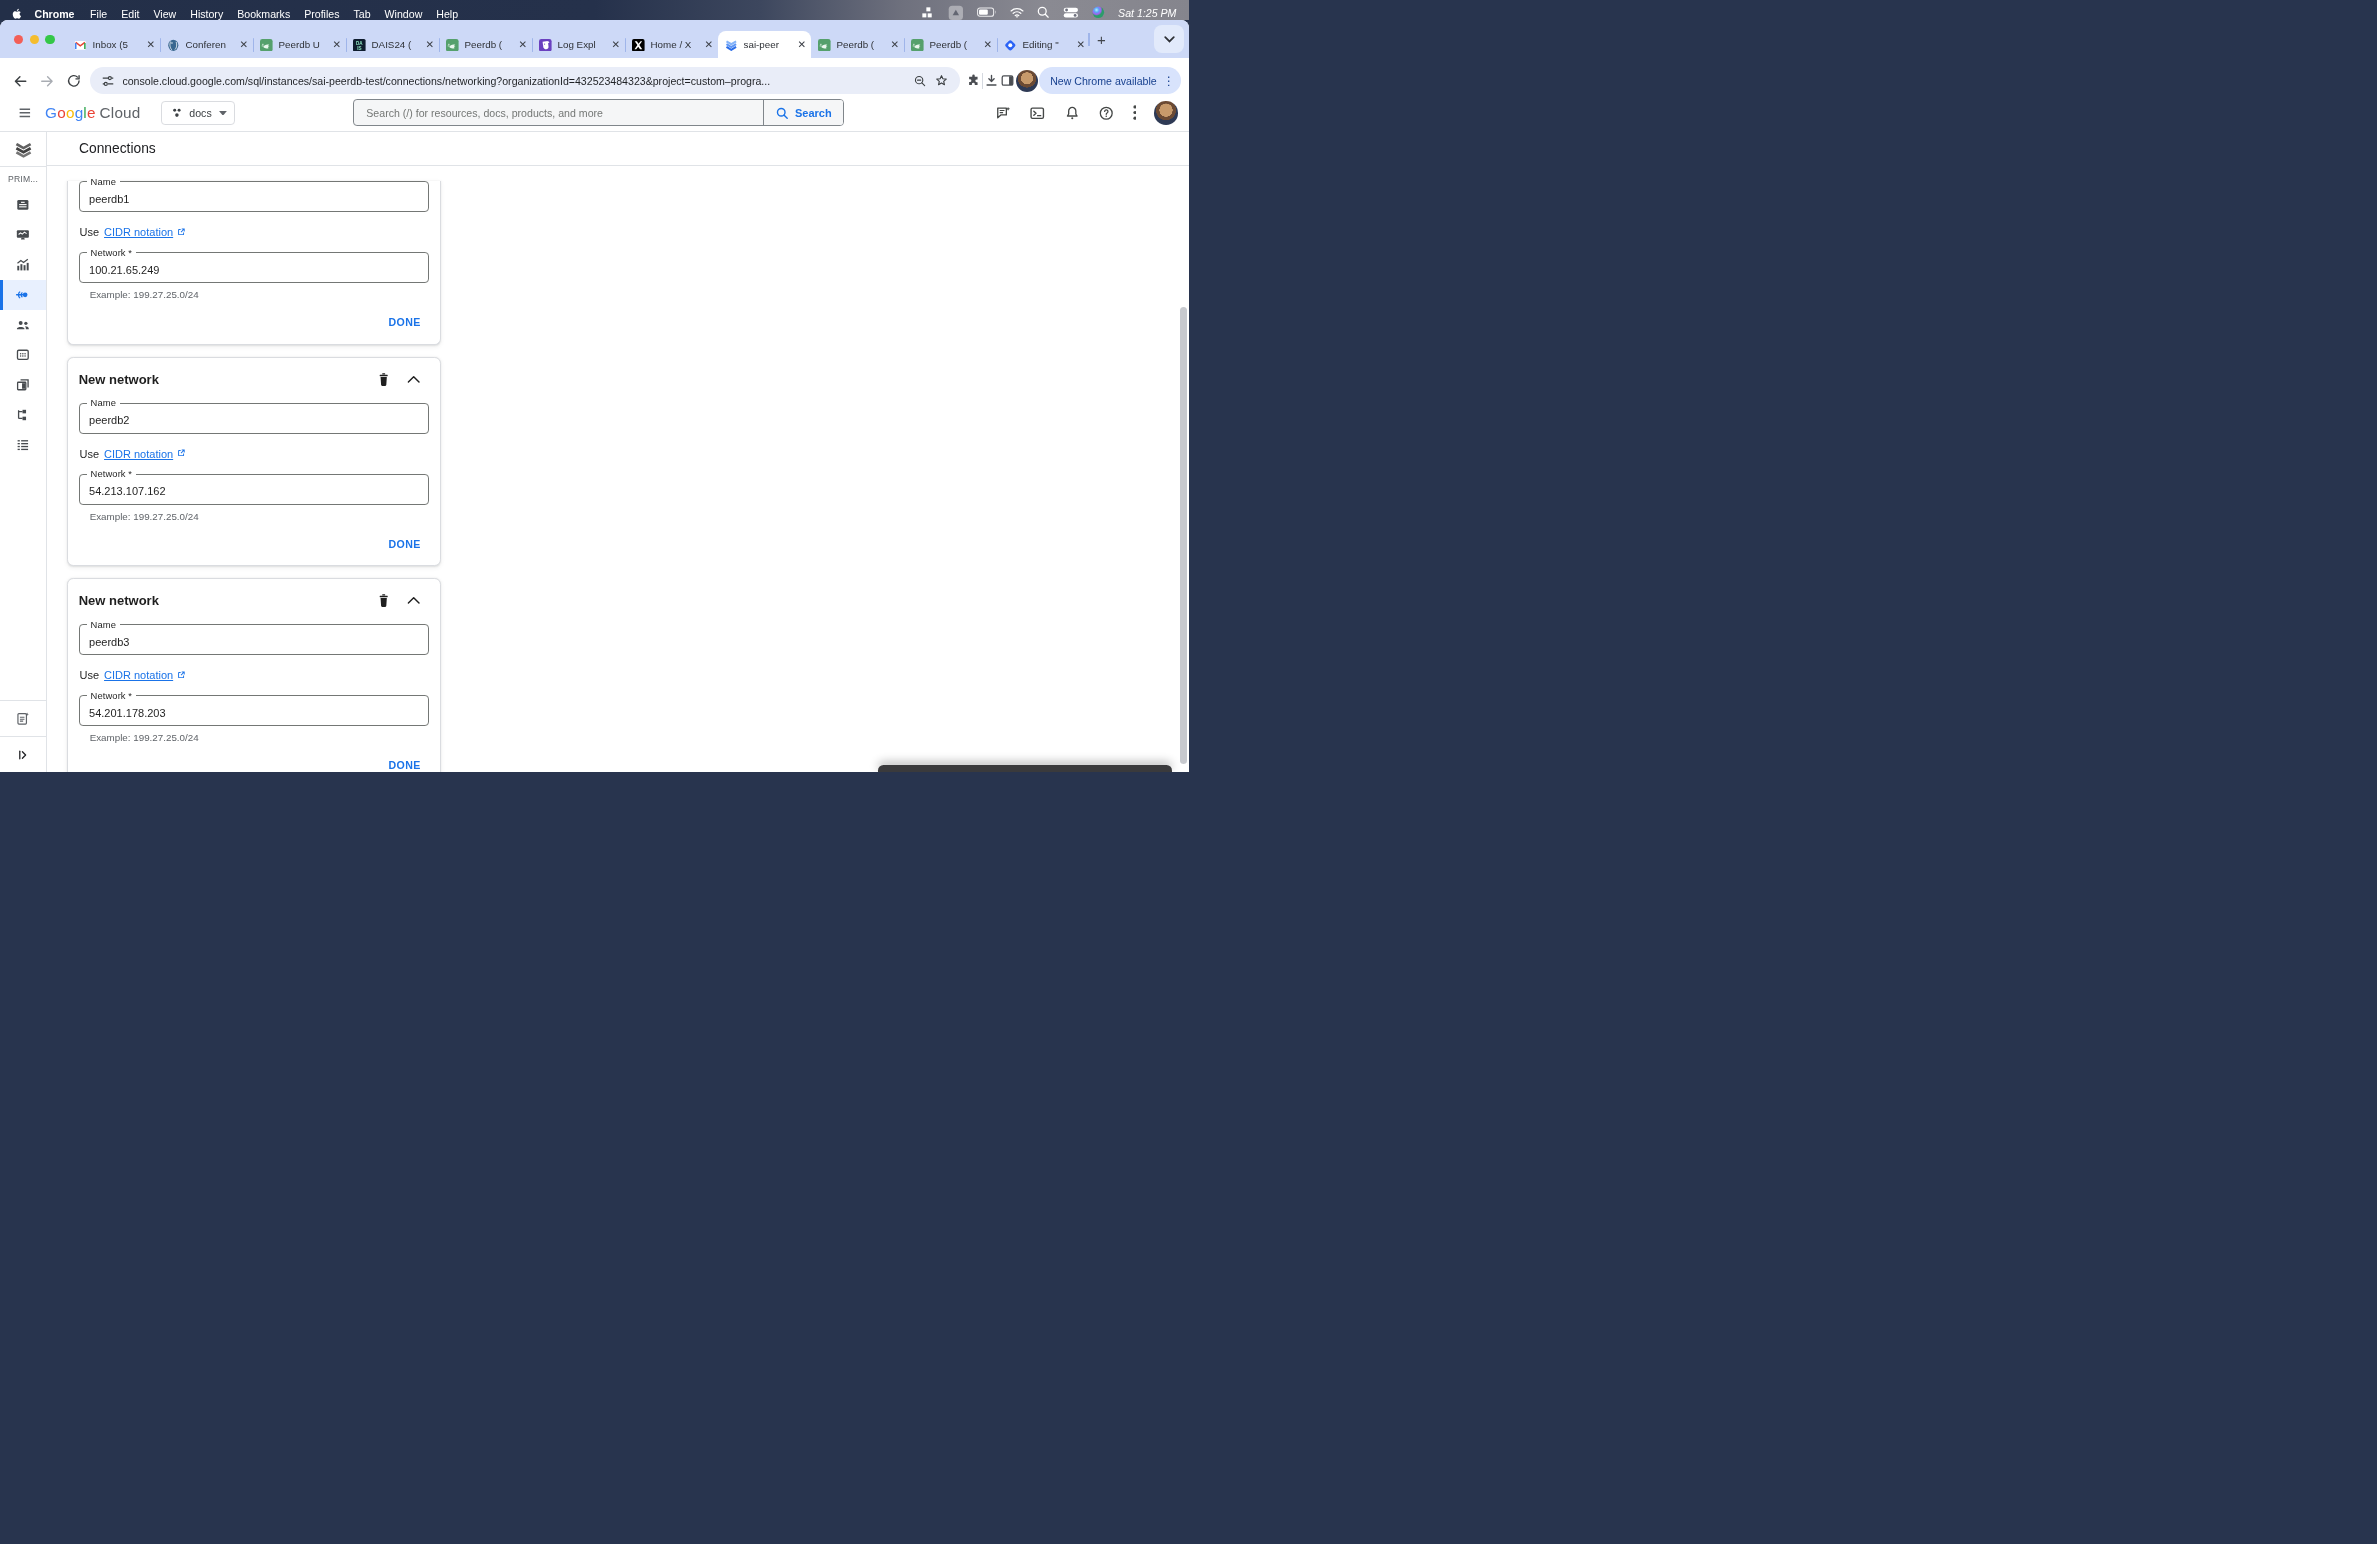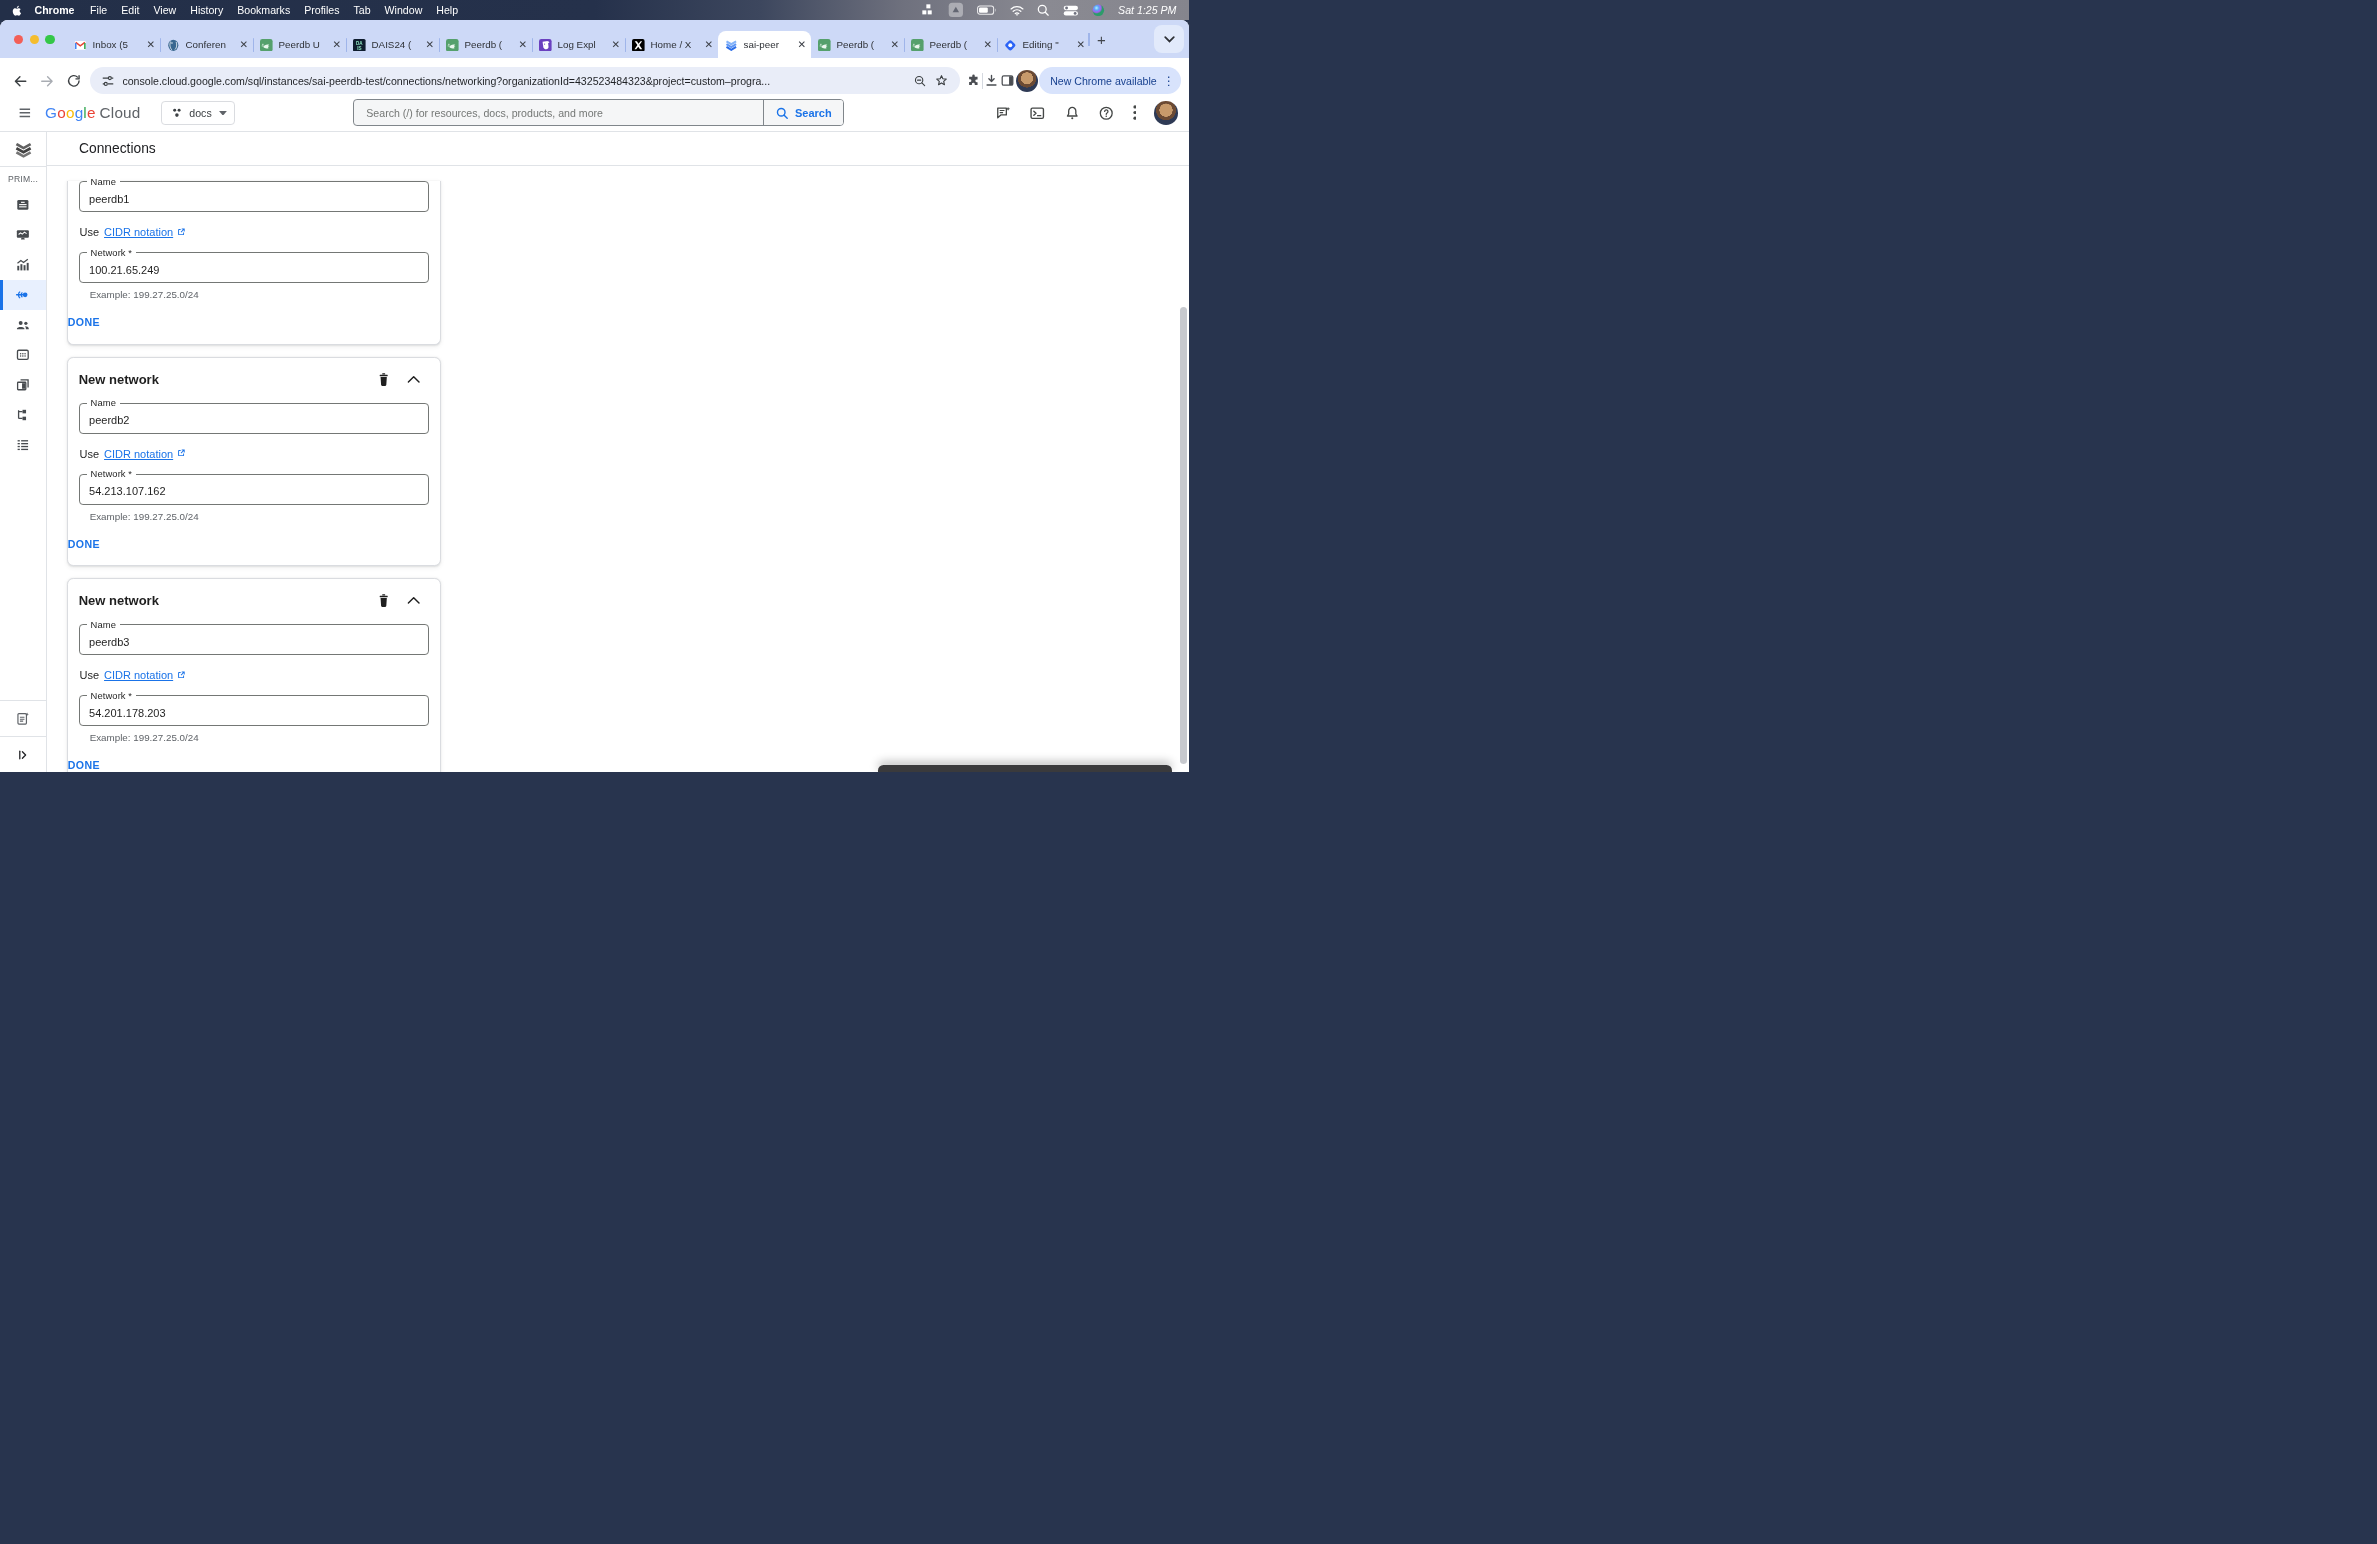--- a/index.html
+++ b/index.html
@@ -1,20 +1,20 @@
 <!DOCTYPE html>
 <html style="font-size:12.6px"><head>
 <meta charset="utf-8">
 <style>
   * { box-sizing: border-box; margin:0; padding:0; }
   html,body { width:1189px; height:772px; overflow:hidden; }
   body { font-family:"Liberation Sans","DejaVu Sans",sans-serif; background:#28344e; position:relative; }
 
   
-  .menubar { height:20.4px; display:flex; align-items:center; padding:0 12.6px 0 11px;
+  .menubar { height:20.4px; display:flex; align-items:flex-end; padding:0 12.6px 0 11px;
     background:linear-gradient(90deg,#232f48 0%,#25314b 50%,#3d475e 64%,#6f717e 76%,#8a8a92 88%,#85858d 100%);
     color:#fff; font-size:10.6px; }
   .menubar .mi { padding:0 7px; white-space:nowrap; }
   .menubar .mi.bold { font-weight:700; padding-right:8.6px; }
   .mb-apple { width:11.8px; height:13.4px; margin-right:4.7px; }
   .mb-right { margin-left:auto; display:flex; align-items:center; gap:13.4px;font-style:italic; }
   .mb-right svg { display:block; }
   .mb-clock { white-space:nowrap; font-size:10.6px; }
 
   
@@ -89,21 +89,21 @@
   .chead { display:flex; align-items:center; padding:12.6px 19px 0 11px; height:31px; }
   .chead .ct { font-size:13px; font-weight:700; color:#1f1f1f; flex:1; }
   .chead .cico { display:flex; align-items:center; gap:16.5px; color:#1f1f1f; }
   .mat { position:relative; border:0.8px solid #747775; border-radius:3.9px; height:31px; margin:14px 11px 0; }
   .card.clipped .mat.first { margin-top:15px; }
   .mat label { position:absolute; top:-6.3px; left:7px; background:#fff; padding:0 3.9px; font-size:9.4px; color:#1f1f1f; font-weight:500; letter-spacing:0.1px; }
   .mat input { width:100%; height:100%; border:0; outline:none; background:none; padding:4.7px 9.4px 0; font-size:11px; color:#1f1f1f; font-family:inherit; border-radius:3.9px; }
   .cidr { margin:14px 0 0 11.8px; font-size:11px; color:#1f1f1f; display:flex; align-items:center; gap:5px; }
   .cidr a { color:#1a73e8; display:flex; align-items:center; gap:3.1px; }
   .example { margin:6.3px 0 0 22px; font-size:9.8px; color:#5f6368; }
-  .donerow { display:flex; justify-content:flex-start; padding:15.7px 19px 1.6px 0; }
+  .donerow { display:flex; justify-content:flex-end; padding:15.7px 19px 1.6px 0; }
   .done { color:#1a73e8; font-size:10.6px; font-weight:700; letter-spacing:0.4px; }
 
   
   .vscroll { position:absolute; top:287px; bottom:7.9px; right:1.6px; width:7.9px; background:#c7c9ce; border-radius:4.7px; }
   .darkbar { position:absolute; bottom:0; left:878px; width:294px; height:7px; background:#3a3a3c;
     border-radius:5.5px 5.5px 0 0; box-shadow:0 -3.1px 9.4px rgba(0,0,0,.30); }
   svg { display:block; }
 </style>
 </head>
 <body>

